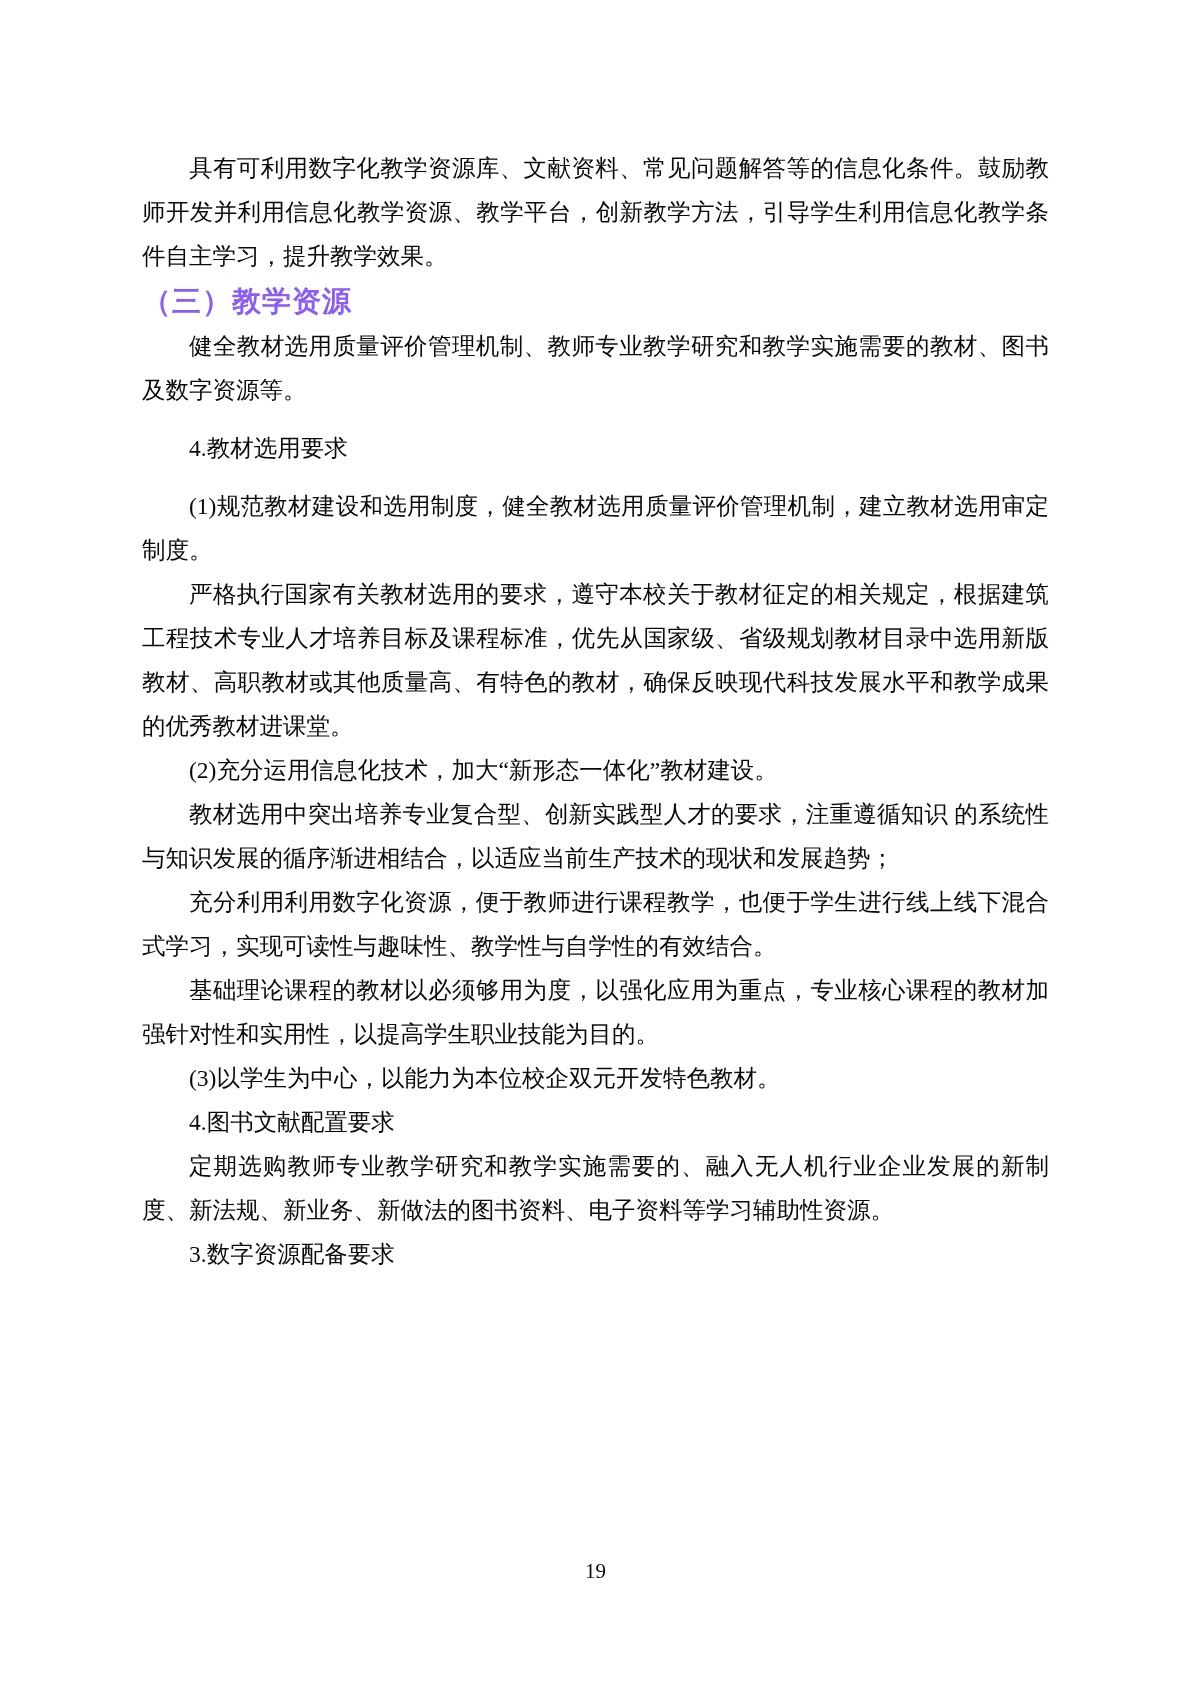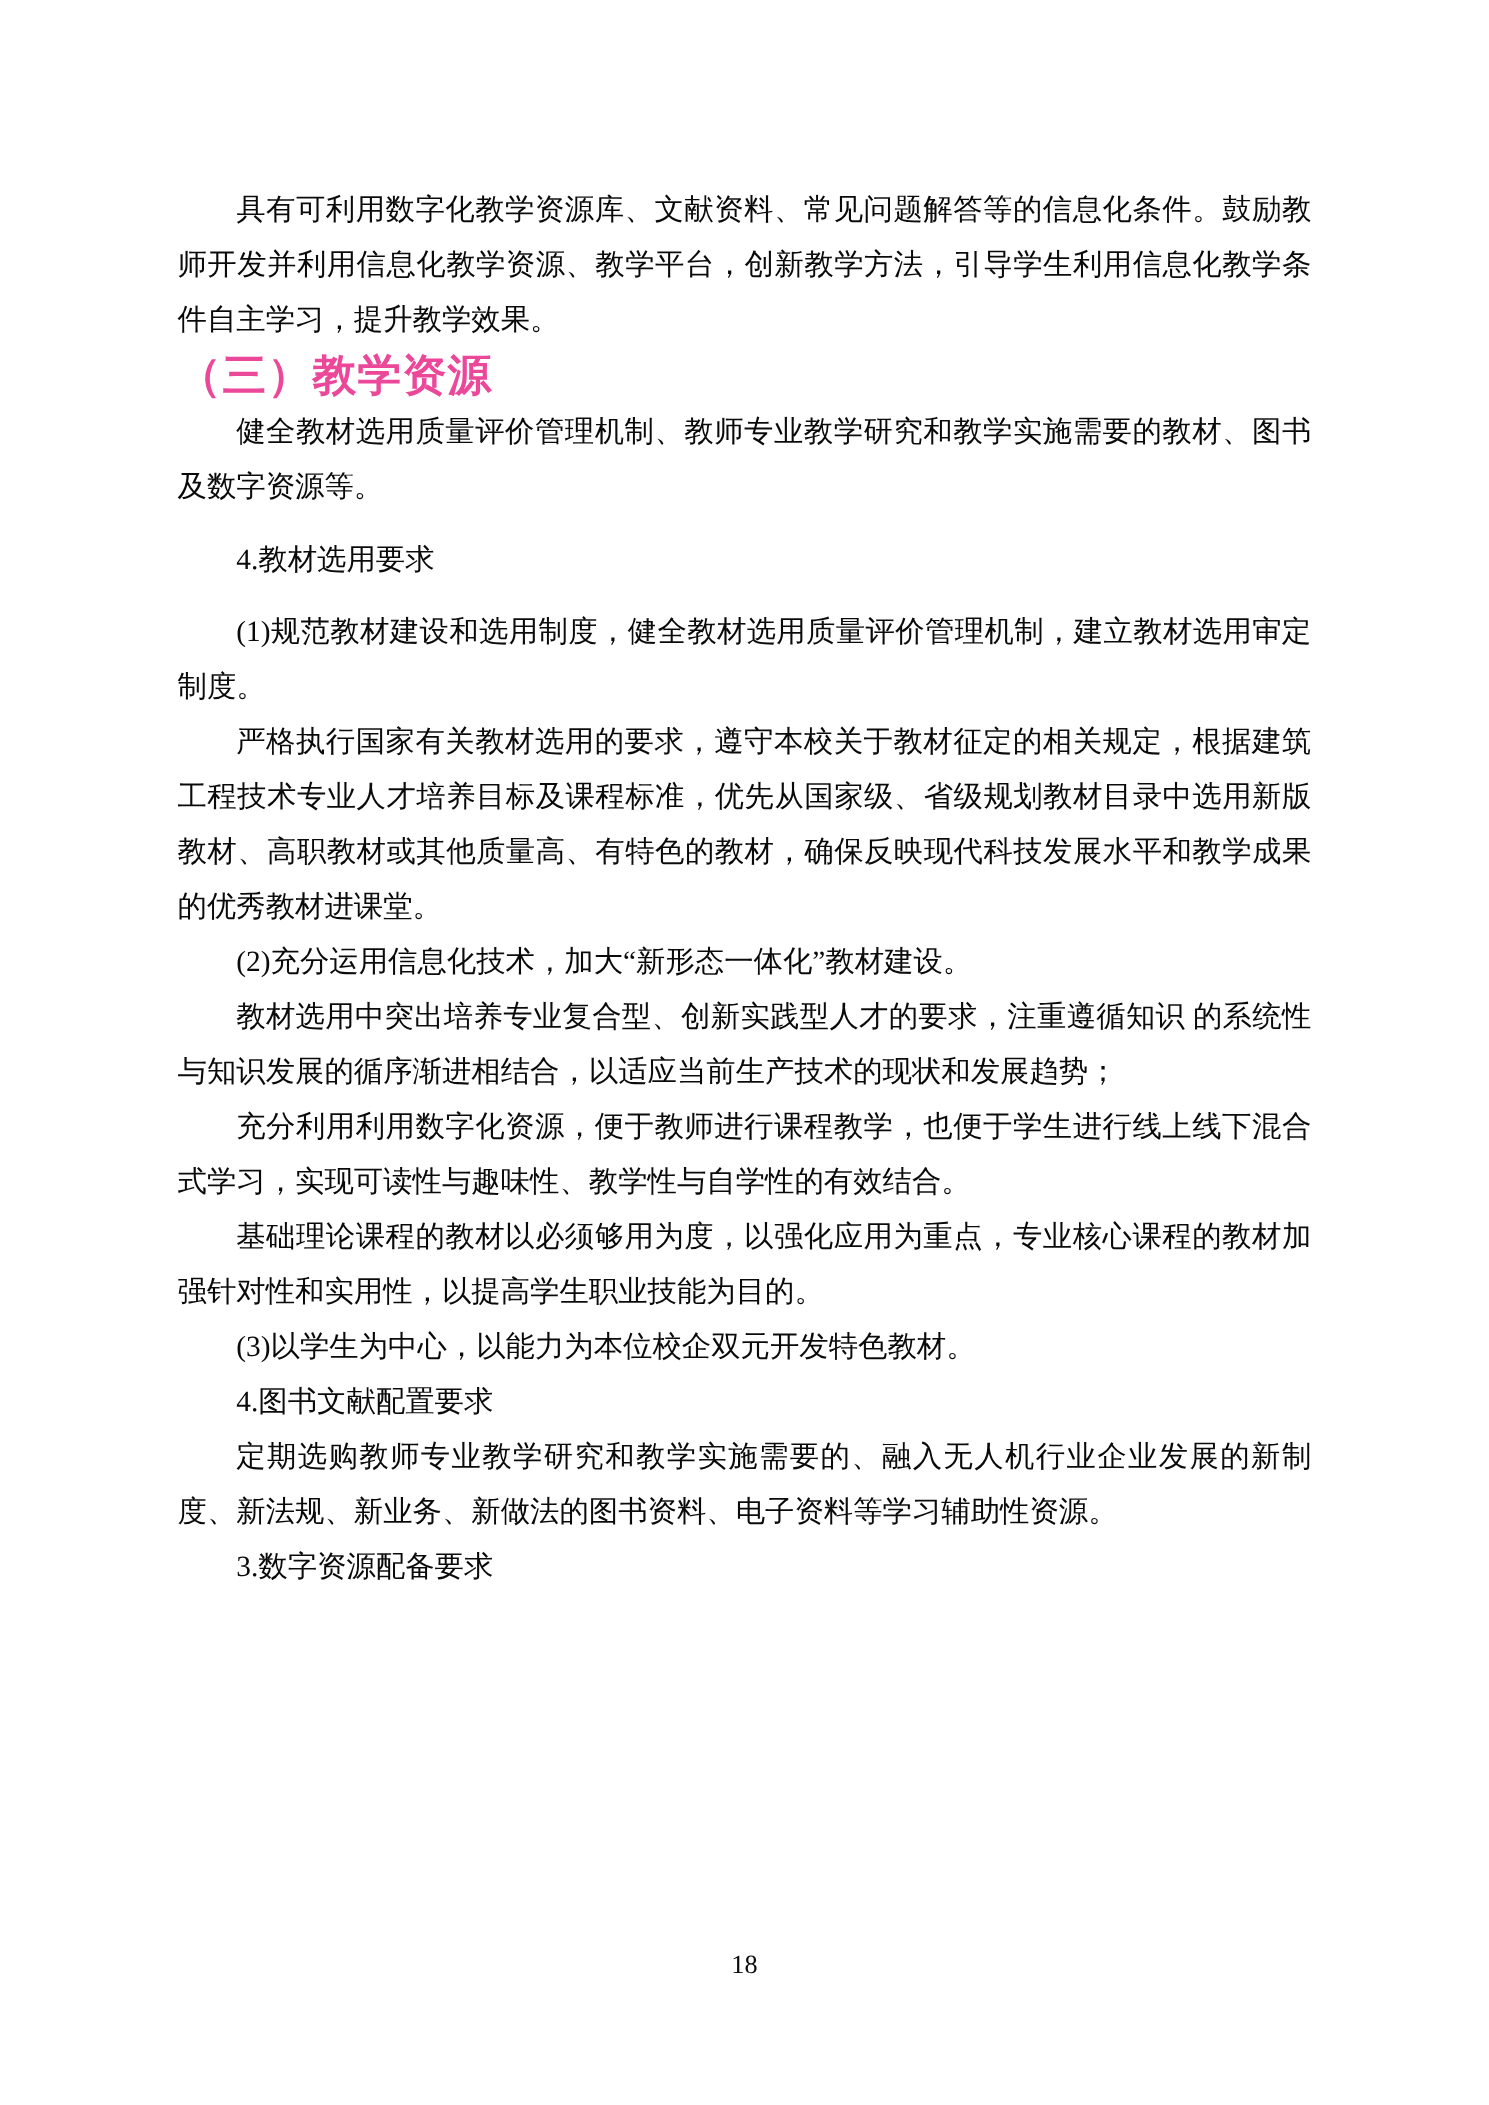--- a/index.html
+++ b/index.html
@@ -31,25 +31,25 @@
     text-indent: 2em;
     font-weight: normal;
   }
   .gap-top {
     margin-top: 14px;
   }
   .section-heading {
     margin: 0;
     font-family: Liberation Sans, sans-serif;
     font-weight: bold;
-    font-size: 35px;
+    font-size: 29px;
     line-height: 46px;
     text-indent: 0;
     letter-spacing: 1px;
-    color: #ec4899;
+    color: #8b5cf6;
   }
   .footer {
     position: absolute;
     left: 0;
     right: 0;
     top: 1558px;
     text-align: center;
     font-size: 21px;
     line-height: 26px;
     color: #0a0a0a;
@@ -68,14 +68,14 @@
     <p class="body-para">严格执行国家有关教材选用的要求，遵守本校关于教材征定的相关规定，根据建筑工程技术专业人才培养目标及课程标准，优先从国家级、省级规划教材目录中选用新版教材、高职教材或其他质量高、有特色的教材，确保反映现代科技发展水平和教学成果的优秀教材进课堂。</p>
     <p class="body-para">(2)充分运用信息化技术，加大“新形态一体化”教材建设。</p>
     <p class="body-para">教材选用中突出培养专业复合型、创新实践型人才的要求，注重遵循知识 的系统性与知识发展的循序渐进相结合，以适应当前生产技术的现状和发展趋势；</p>
     <p class="body-para">充分利用利用数字化资源，便于教师进行课程教学，也便于学生进行线上线下混合式学习，实现可读性与趣味性、教学性与自学性的有效结合。</p>
     <p class="body-para">基础理论课程的教材以必须够用为度，以强化应用为重点，专业核心课程的教材加强针对性和实用性，以提高学生职业技能为目的。</p>
     <p class="body-para">(3)以学生为中心，以能力为本位校企双元开发特色教材。</p>
     <p class="body-para">4.图书文献配置要求</p>
     <p class="body-para">定期选购教师专业教学研究和教学实施需要的、融入无人机行业企业发展的新制度、新法规、新业务、新做法的图书资料、电子资料等学习辅助性资源。</p>
     <p class="body-para">3.数字资源配备要求</p>
   </div>
-  <div class="footer">18</div>
+  <div class="footer">19</div>
 </div>
 
 </body></html>

